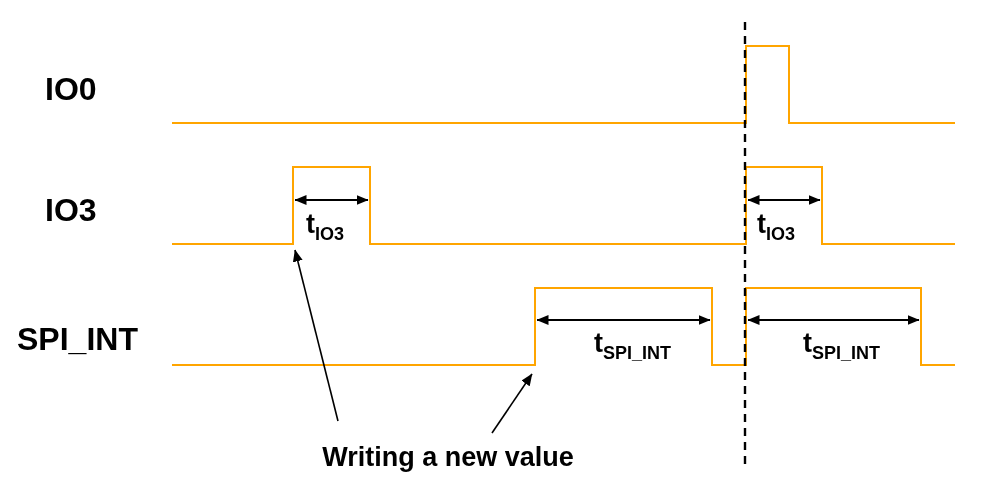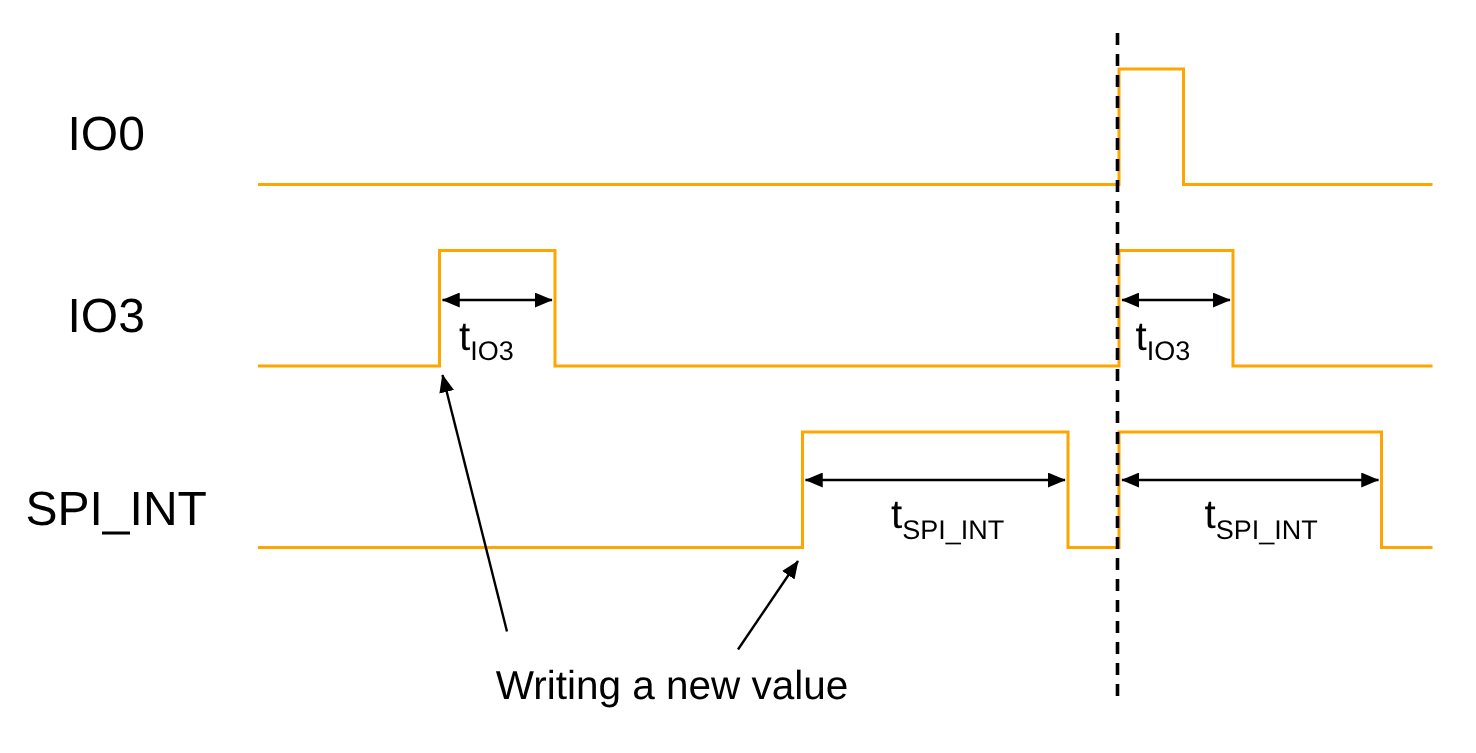--- a/index.html
+++ b/index.html
@@ -1,21 +1,21 @@
 <!DOCTYPE html>
 <html style="--c-signal: #FFA500; --c-annotation: #000000; --c-bg: #FFFFFF;"><head>
 <meta charset="utf-8">
 <style>
   :root{
     --c-signal:#FFA500;
     --c-annotation:#000000;
     --c-bg:#FFFFFF;
   }
   html,body{margin:0;padding:0;background:var(--c-bg);}
-  .stage{position:relative;width:984px;height:502px;background:var(--c-bg);overflow:hidden;}
+  .stage{position:relative;width:984px;height:502px;background:var(--c-bg);overflow:hidden;font-weight:bold;}
   svg{display:block;font-family:"Liberation Sans",sans-serif;}
   .wave{fill:none;stroke:var(--c-signal);stroke-width:2;}
   .dash{stroke:var(--c-annotation);stroke-width:2.4;stroke-dasharray:8 6;fill:none;}
   .marrow{stroke:var(--c-annotation);stroke-width:1.8;}
   .carrow{stroke:var(--c-annotation);stroke-width:1.6;}
   text{fill:var(--c-annotation);}
   .sig-label{font-size:32px;}
   .mlabel{font-size:27px;}
   .sub{font-size:18px;}
   .callout-text{font-size:27px;text-anchor:middle;}

